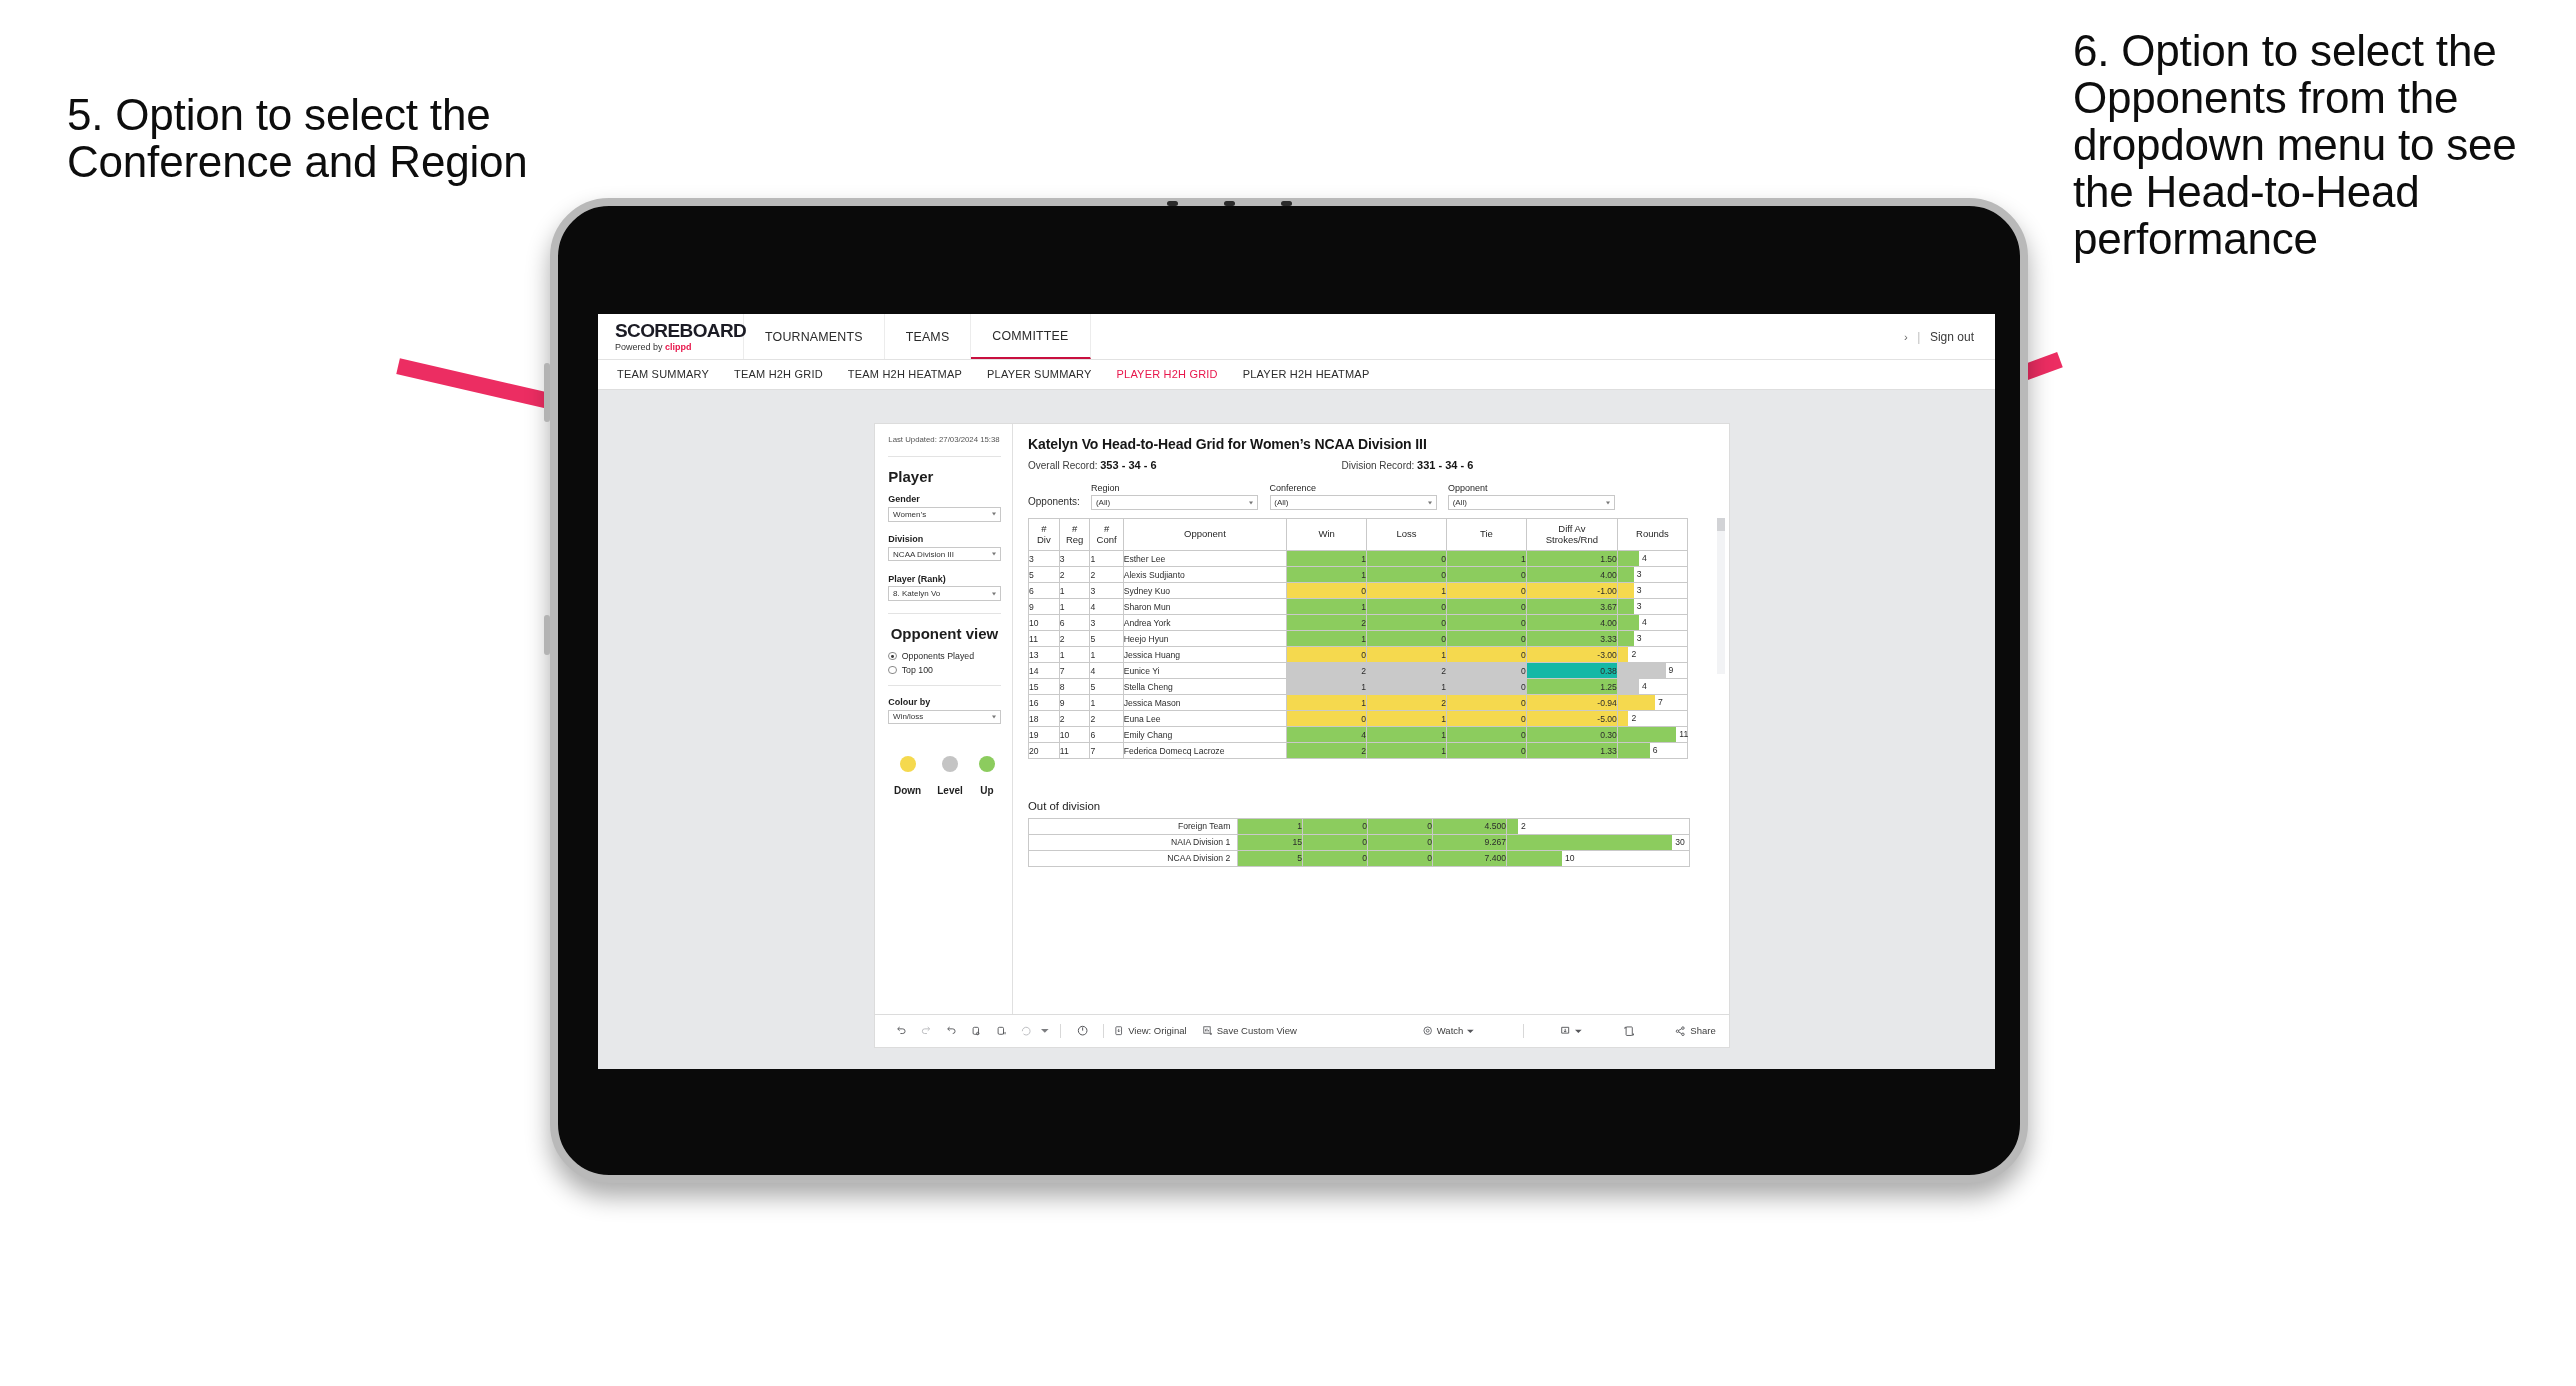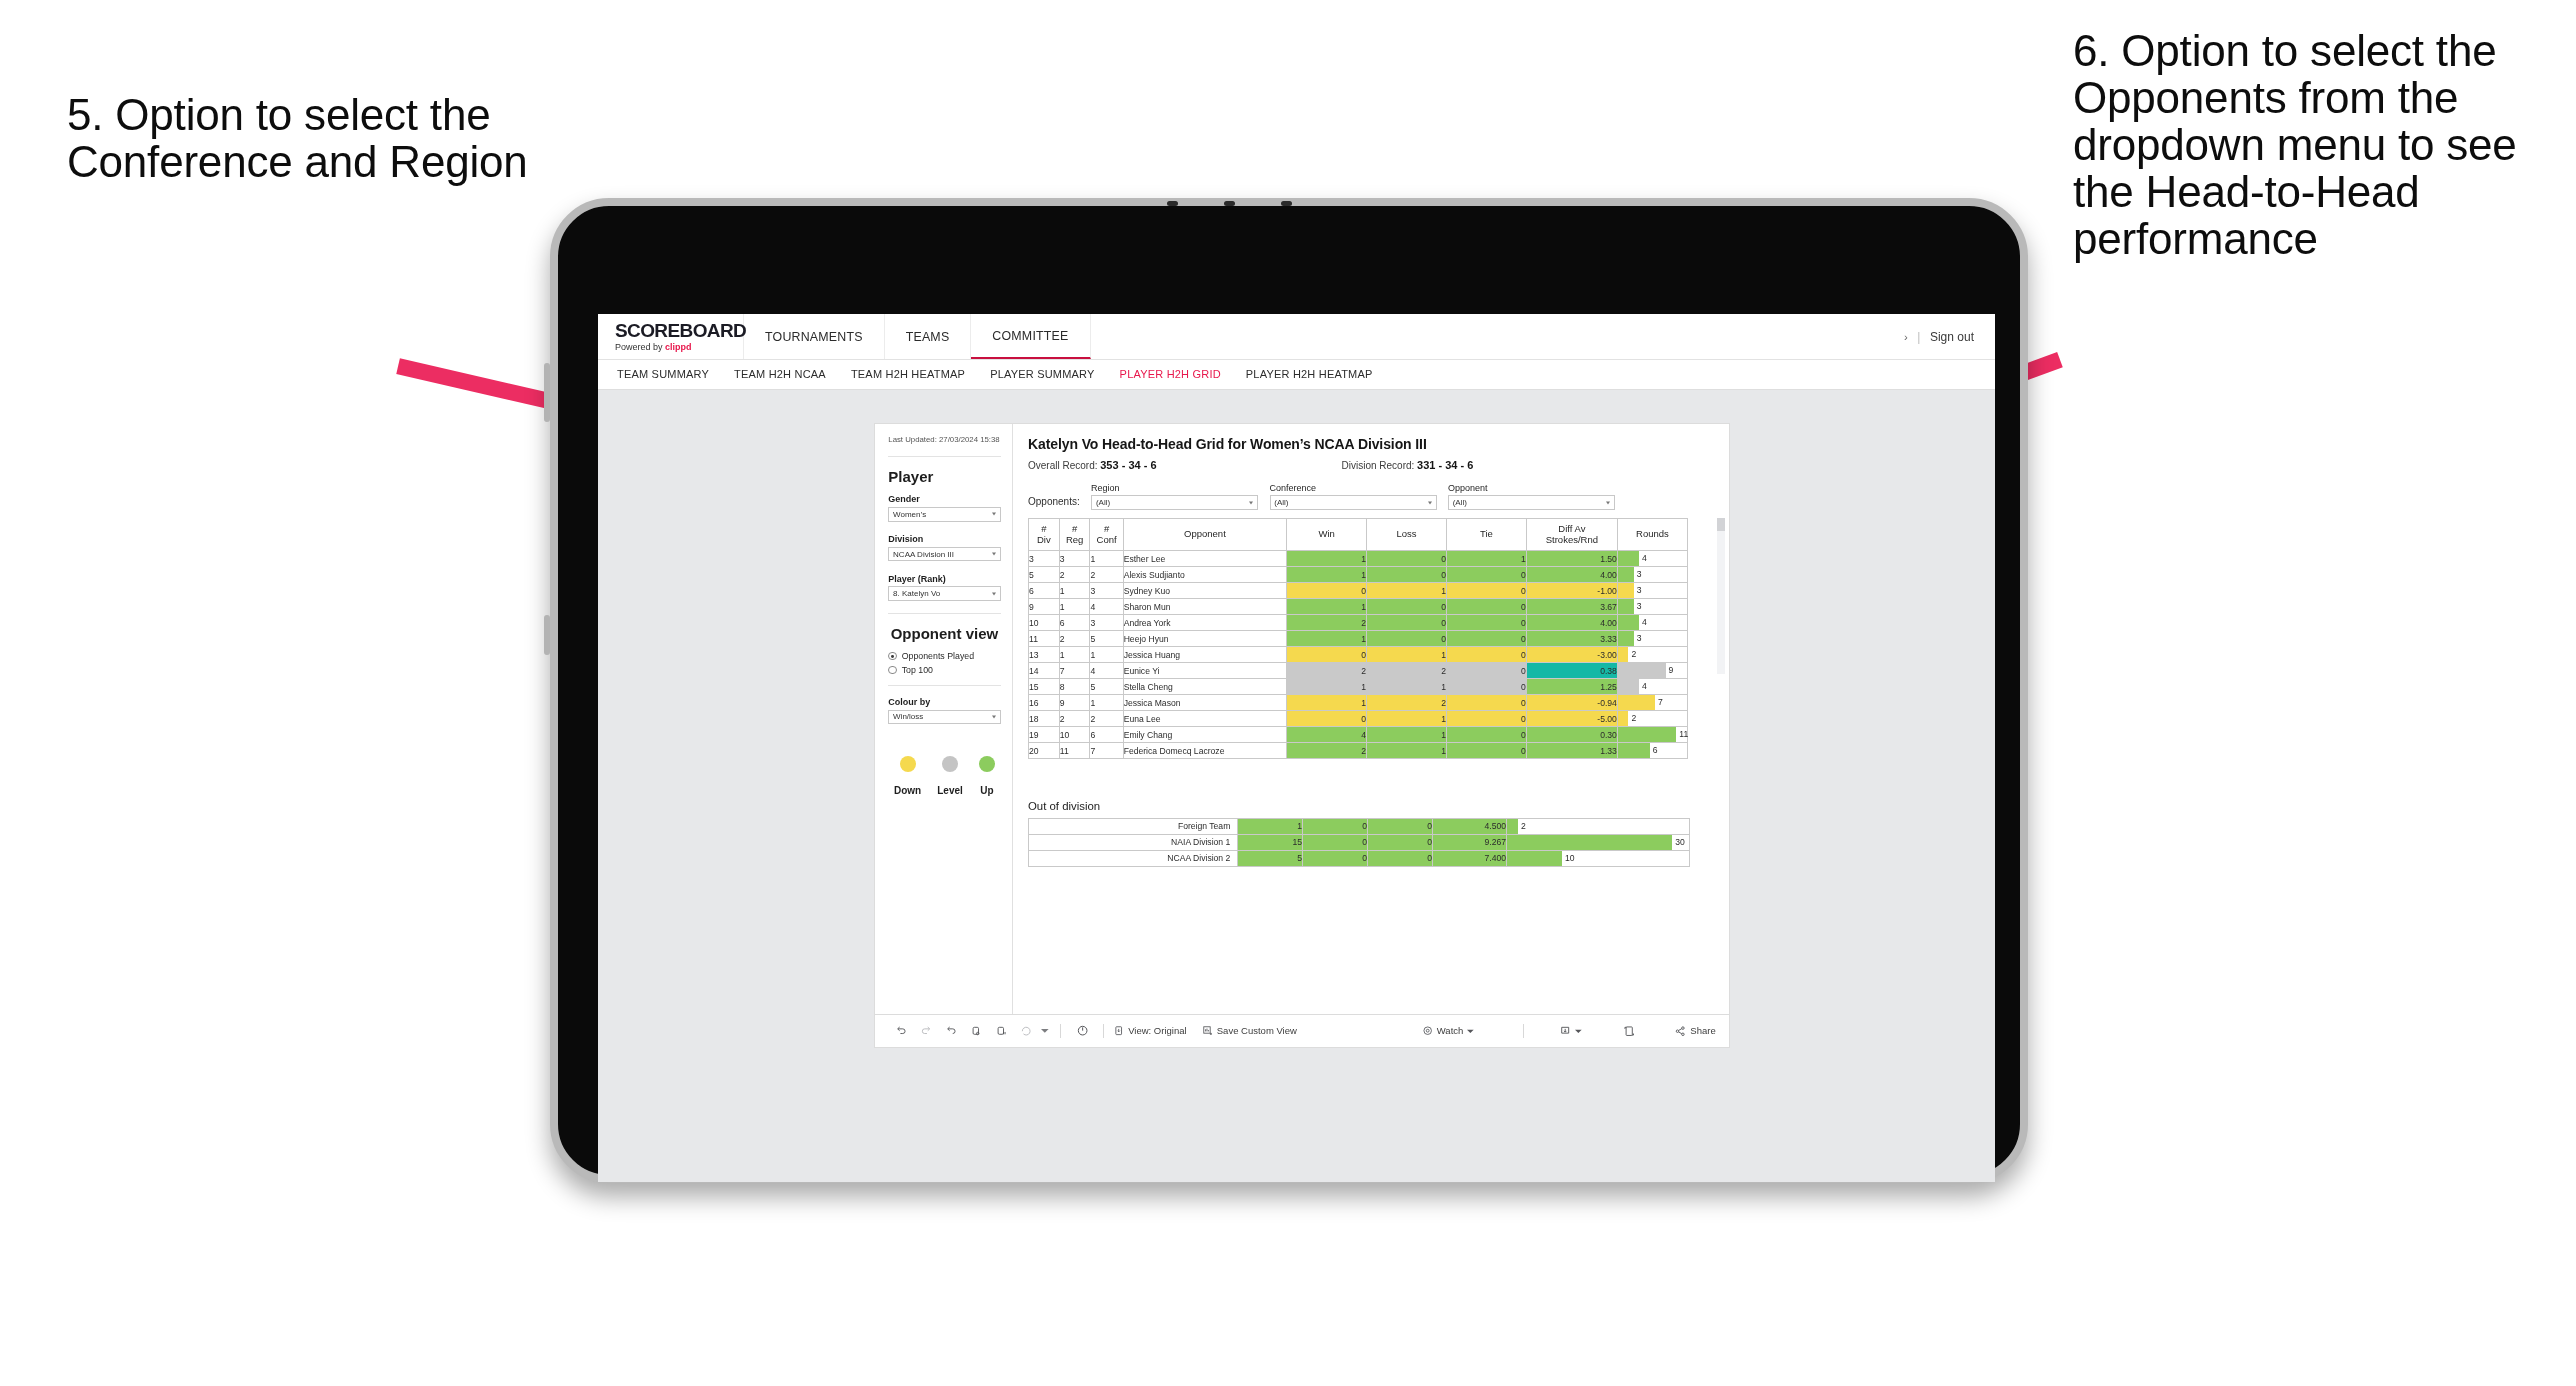--- a/index.html
+++ b/index.html
@@ -43,21 +43,21 @@
   #tablet::after {
     content:""; position:absolute; left:-14.3px; top:409px; width:6.7px; height:40px;
     background:#b3b3b3; border-radius:2.9px;
   }
   .cam-dot { position:absolute; top:-4.8px; width:10.5px; height:4.8px; background:#2a2a2a; border-radius:2.9px; }
 
   
   #screen {
     position: absolute;
     left: 40px; top: 108px;
-    width: 1397px; height: 868px;
+    width: 1397px; height: 755px;
     background: #e7e8ea;
     overflow: hidden;
   }
 
   
   #topnav {
     height: 46px; background:#fff; display:flex; align-items:stretch;
     border-bottom:1px solid #e2e2e2;
   }
   .brand {
@@ -226,21 +226,21 @@
         </div>
         <div class="nav-right">
           <span class="chev-r">›</span>
           <span class="sep">|</span>
           <span>Sign out</span>
         </div>
       </div>
 
       <div id="subnav">
         <div class="subtab">TEAM SUMMARY</div>
-        <div class="subtab">TEAM H2H NCAA</div>
+        <div class="subtab">TEAM H2H GRID</div>
         <div class="subtab">TEAM H2H HEATMAP</div>
         <div class="subtab">PLAYER SUMMARY</div>
         <div class="subtab active">PLAYER H2H GRID</div>
         <div class="subtab">PLAYER H2H HEATMAP</div>
       </div>
 
       <div id="dash">
 
         <div id="sidebar">
           <div class="lastupd">Last Updated: 27/03/2024 15:38</div>

